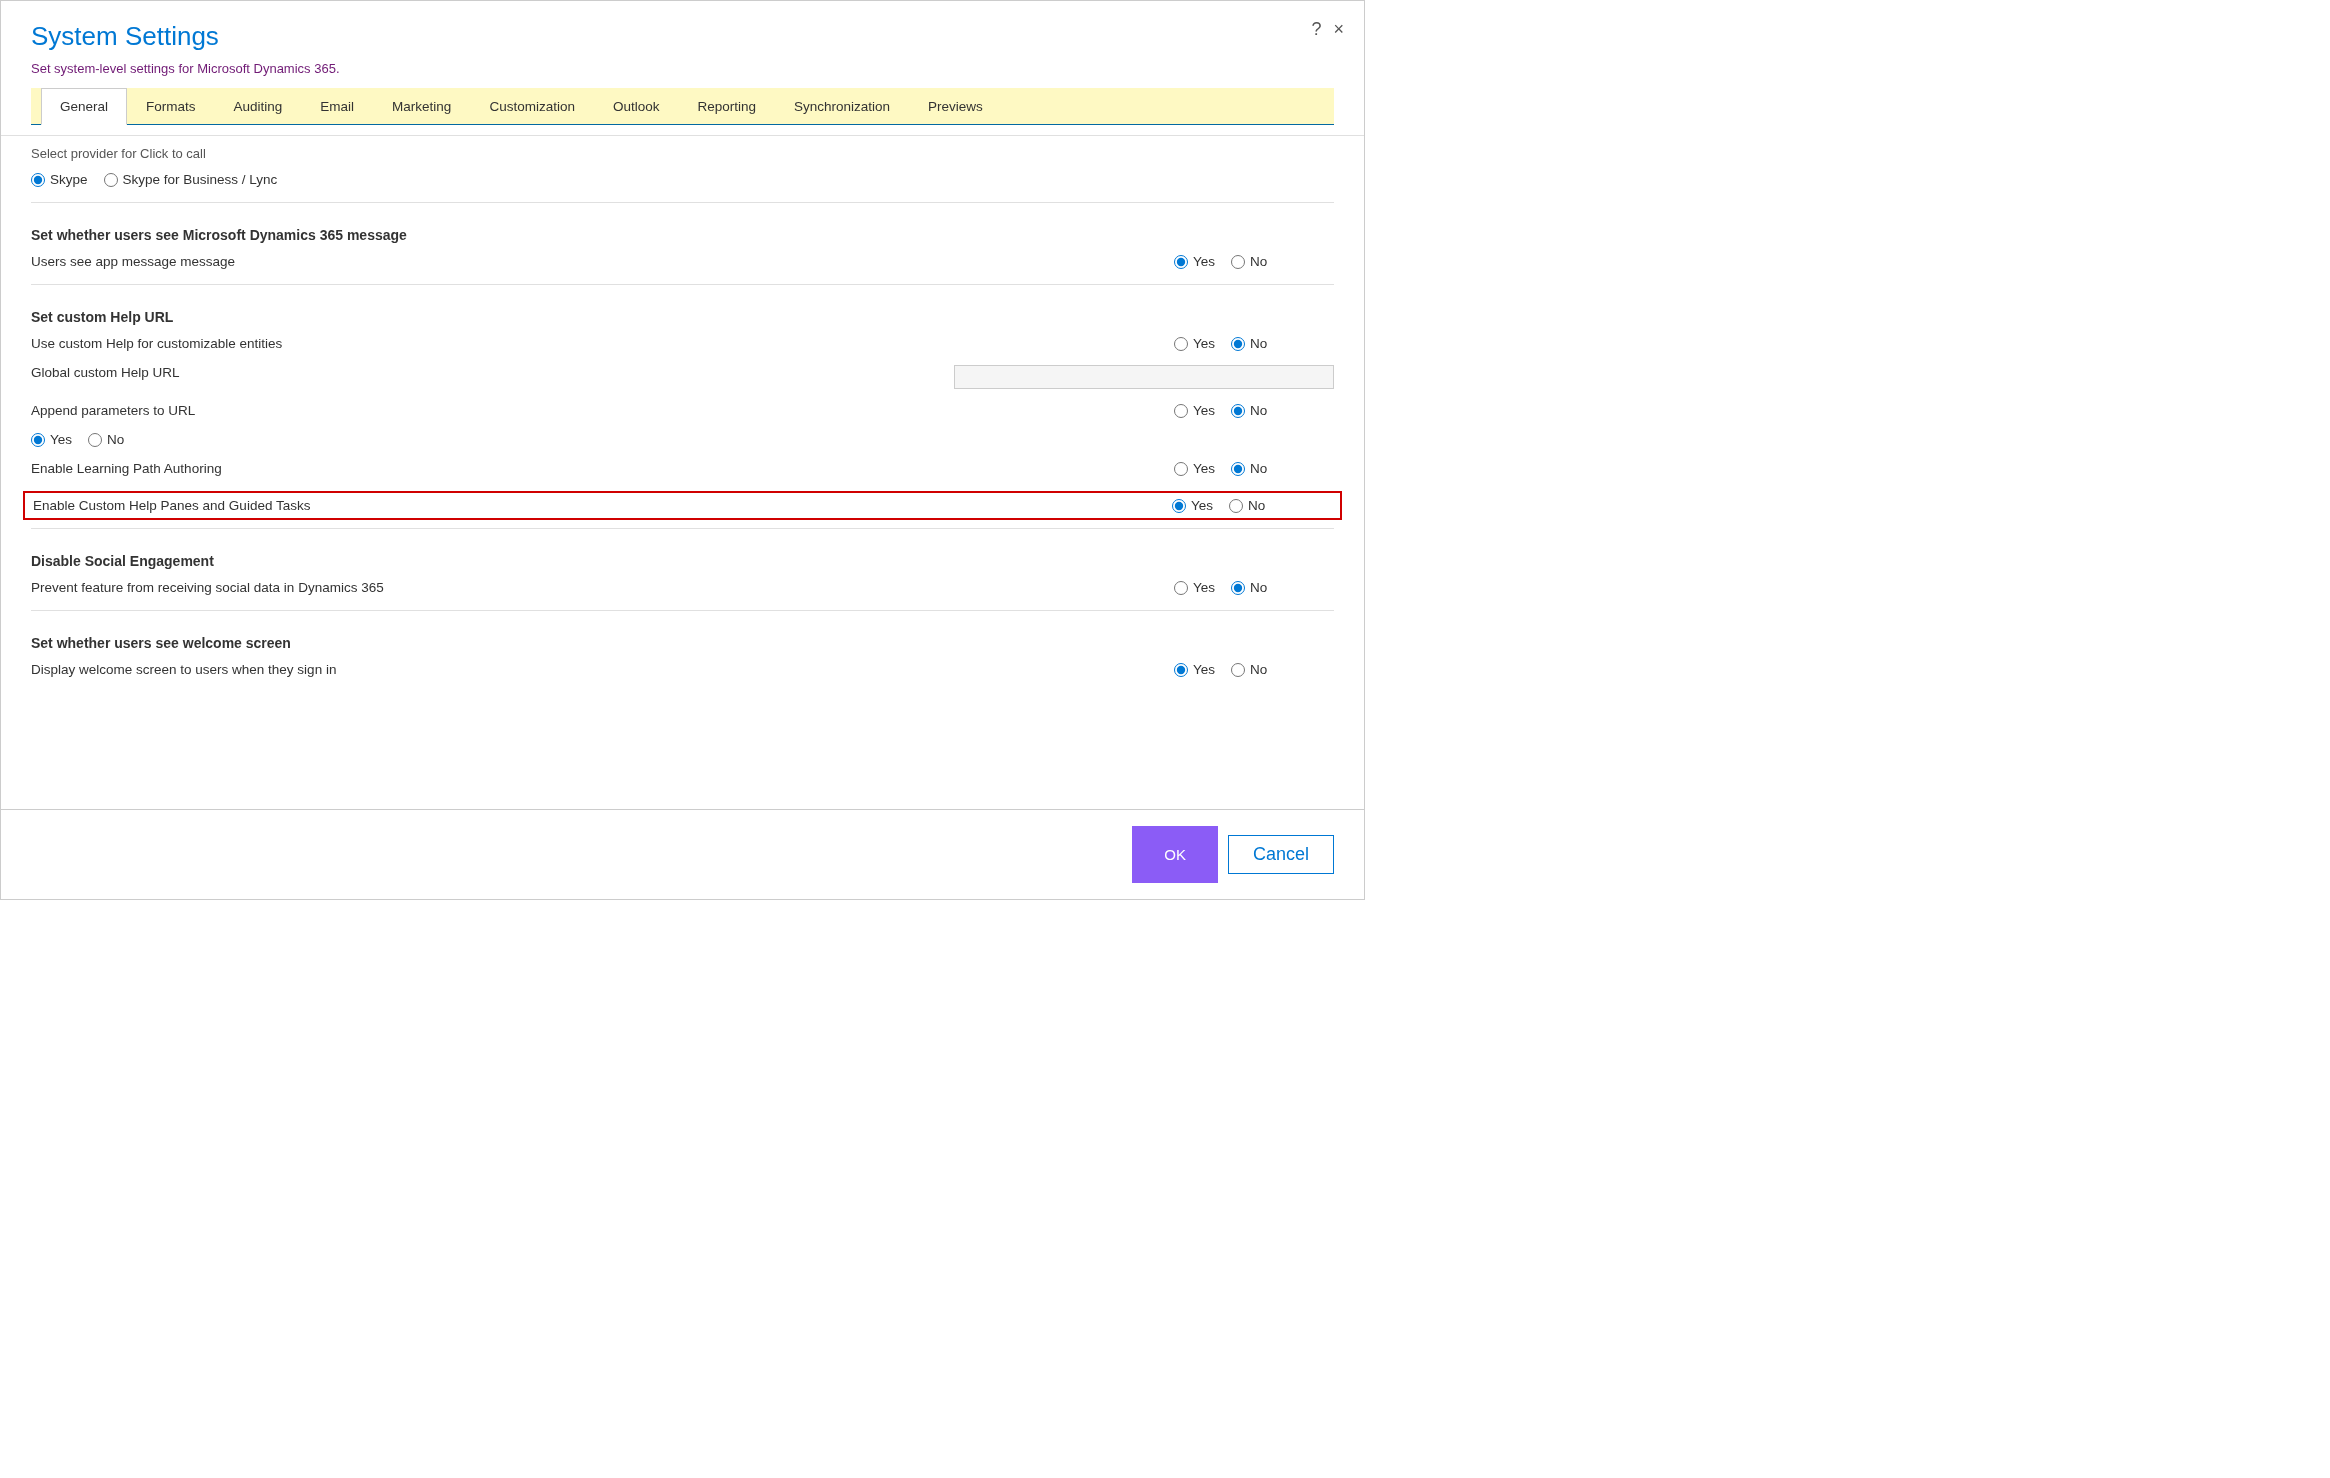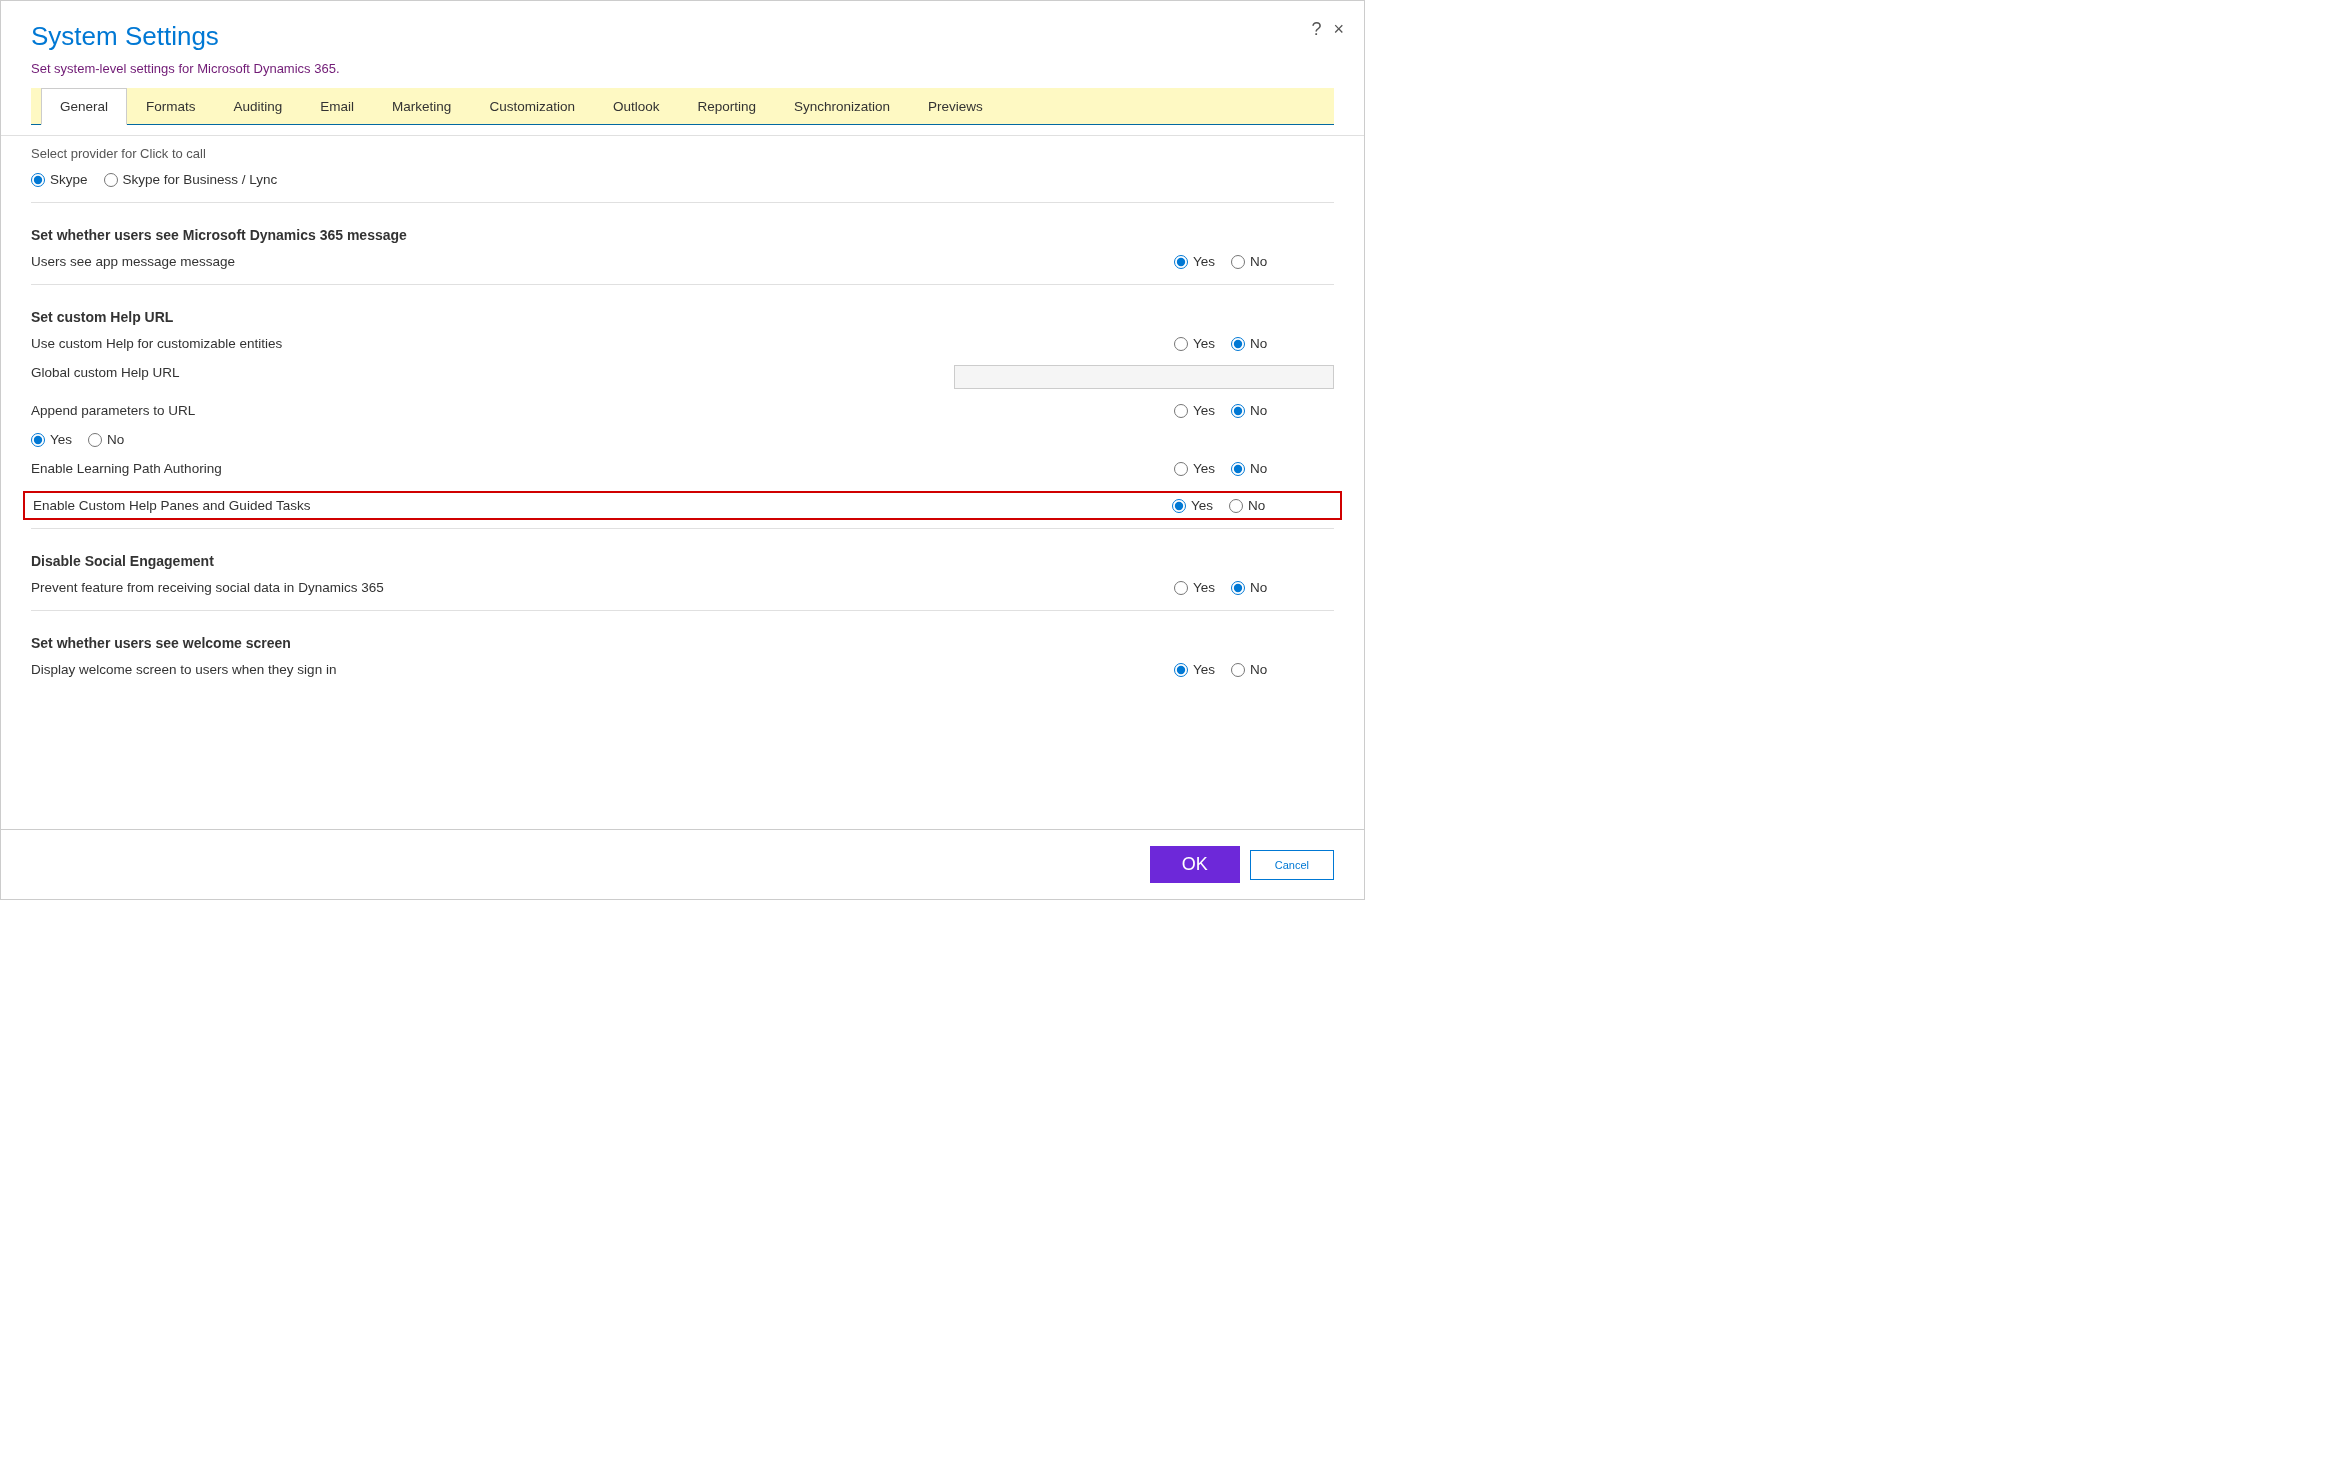--- a/index.html
+++ b/index.html
@@ -131,34 +131,34 @@
     .footer {
       display: flex;
       justify-content: flex-end;
       align-items: center;
       padding: 16px 30px;
       border-top: 1px solid #ccc;
       gap: 10px;
       background: #fff;
     }
     .btn-ok {
-      background: #6d28d9;
+      background: #8b5cf6;
       color: #fff;
       border: none;
-      padding: 8px 32px;
-      font-size: 18px;
+      padding: 20px 32px;
+      font-size: 15px;
       cursor: pointer;
       font-family: inherit;
     }
     .btn-cancel {
       background: #fff;
       color: #0078d4;
       border: 1px solid #0078d4;
       padding: 8px 24px;
-      font-size: 11px;
+      font-size: 18px;
       cursor: pointer;
       font-family: inherit;
     }
     .scrolled-section {
       padding-top: 4px;
     }
     .top-fade {
       font-size: 13px;
       color: #555;
       padding: 6px 0 4px 0;

